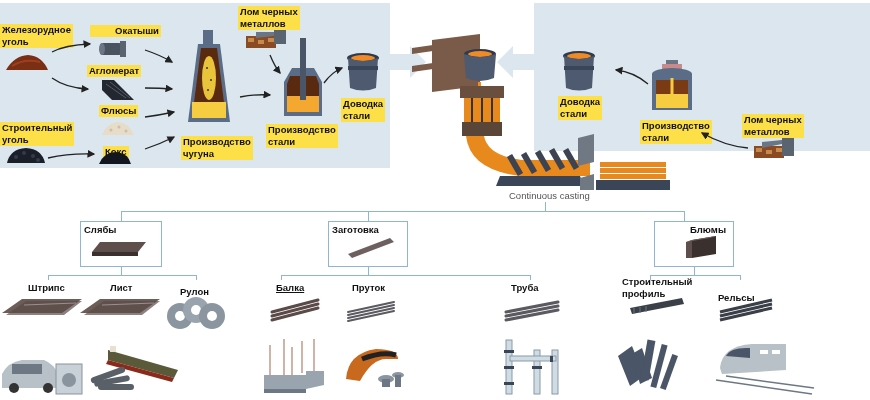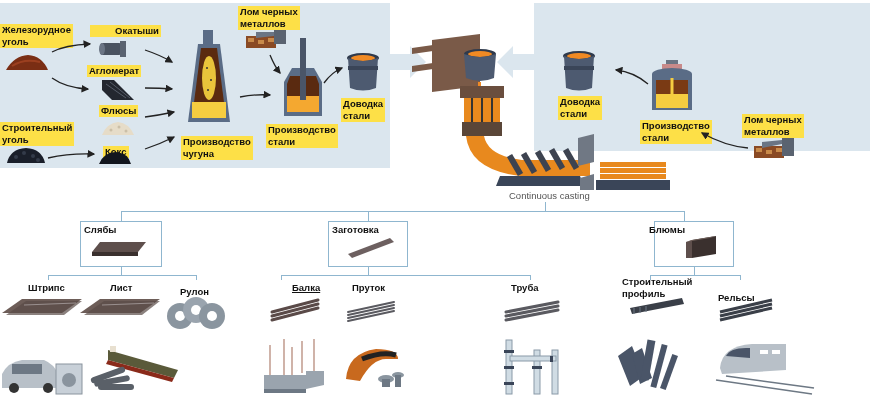--- a/index.html
+++ b/index.html
@@ -296,21 +296,21 @@
 <div class="box" style="left:328px;top:221px;width:80px;height:46px;"></div>
 <div class="lbl2" style="left:332px;top:224px;">Заготовка</div>
 <svg style="left:346px;top:236px;" width="50" height="22">
   <polygon points="2,18 44,2 48,6 6,22" fill="#6d6060"></polygon>
 </svg>
 <div class="line" style="left:368px;top:267px;width:1px;height:8px;"></div>
 <div class="line" style="left:281px;top:275px;width:249px;height:1px;"></div>
 <div class="line" style="left:281px;top:275px;width:1px;height:5px;"></div>
 <div class="line" style="left:530px;top:275px;width:1px;height:5px;"></div>
 
-<div class="lbl2" style="left:292px;top:282px;text-decoration:underline;">Балка</div>
+<div class="lbl2" style="left:276px;top:282px;text-decoration:underline;">Балка</div>
 <svg style="left:268px;top:298px;" width="56" height="24">
   <g stroke="#5a4a48" stroke-width="3" stroke-linecap="round">
     <line x1="4" y1="14" x2="50" y2="2"></line>
       <line x1="4" y1="18" x2="50" y2="6"></line>
       <line x1="4" y1="22" x2="50" y2="10"></line>
   </g>
 </svg>
 <div class="lbl2" style="left:352px;top:282px;">Пруток</div>
 <svg style="left:346px;top:300px;" width="50" height="22">
   <g stroke="#5a5a60" stroke-width="2" stroke-linecap="round">
@@ -358,21 +358,21 @@
   <g fill="#3a4558">
       <rect x="4" y="14" width="10" height="3"></rect>
       <rect x="4" y="30" width="10" height="3"></rect>
       <rect x="4" y="46" width="10" height="3"></rect>
       <rect x="32" y="30" width="10" height="3"></rect>
       <rect x="50" y="20" width="3" height="6"></rect>
     </g>
 </svg>
 
 <div class="box" style="left:654px;top:221px;width:80px;height:46px;"></div>
-<div class="lbl2" style="left:649px;top:224px;">Блюмы</div>
+<div class="lbl2" style="left:690px;top:224px;">Блюмы</div>
 <svg style="left:686px;top:234px;" width="34" height="26">
   <polygon points="6,6 30,2 30,20 6,24" fill="#3a302e"></polygon>
   <polygon points="0,8 6,6 6,24 0,24" fill="#5e4f4c"></polygon>
   <polygon points="0,8 24,4 30,2 6,6" fill="#6d5d58"></polygon>
 </svg>
 <div class="line" style="left:694px;top:267px;width:1px;height:8px;"></div>
 <div class="line" style="left:650px;top:275px;width:90px;height:1px;"></div>
 <div class="line" style="left:650px;top:275px;width:1px;height:5px;"></div>
 <div class="line" style="left:740px;top:275px;width:1px;height:5px;"></div>
 

